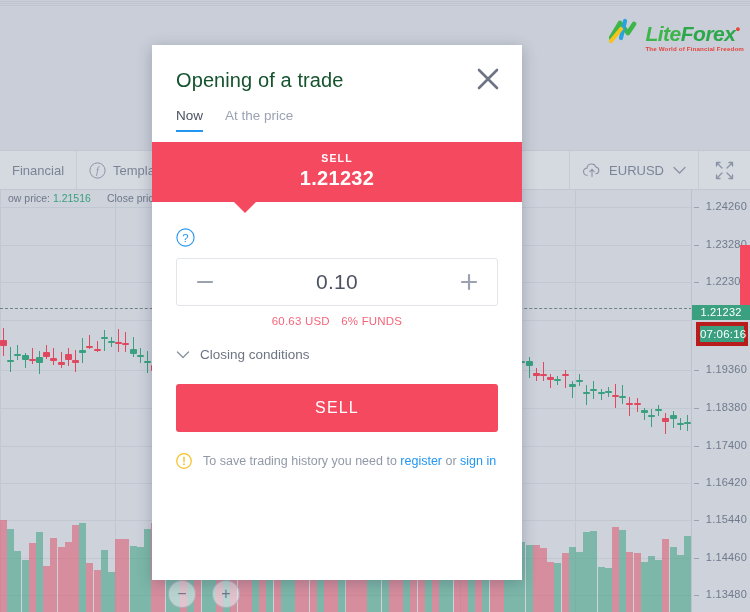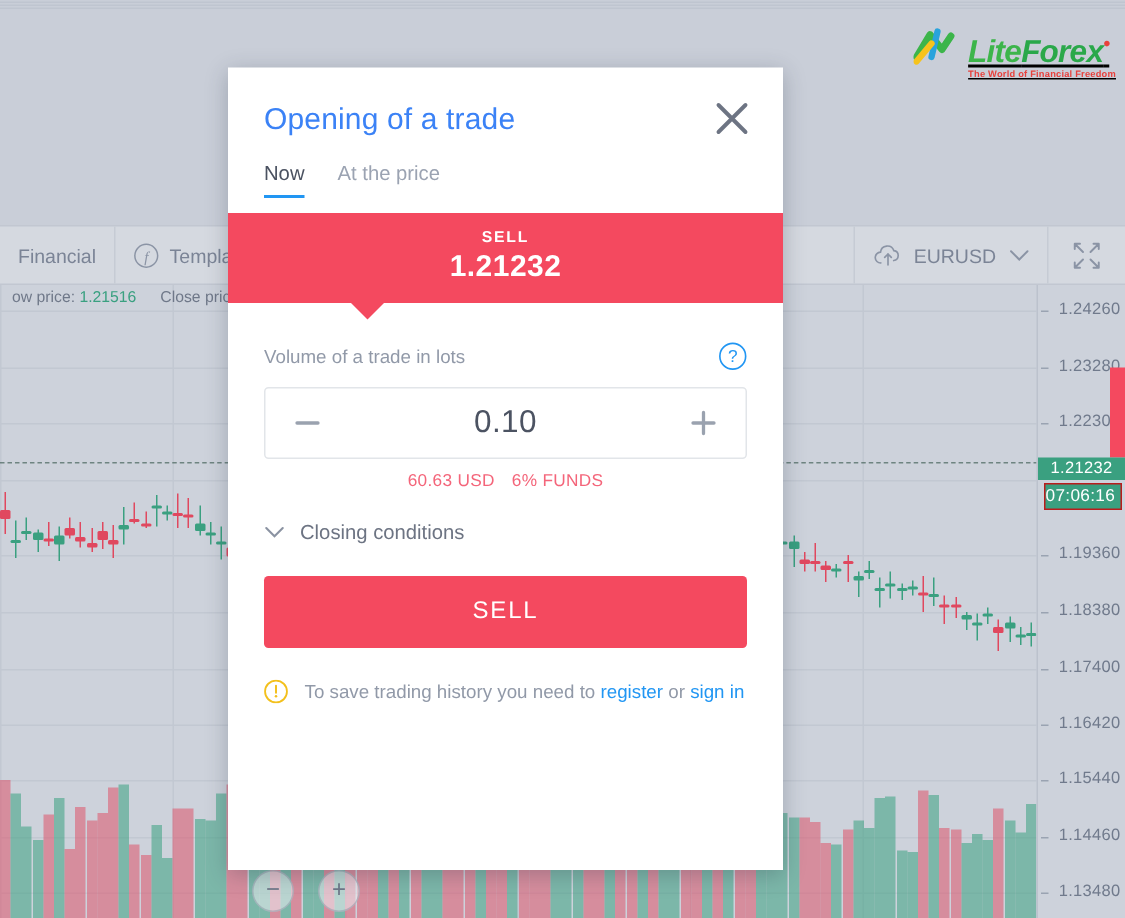--- a/index.html
+++ b/index.html
@@ -21,29 +21,29 @@
   .vbar{position:absolute;width:7px;bottom:0;border-radius:0;}
   #price-dashed{position:absolute;left:0;right:0;height:0;border-top:1px dashed #4f6b63;opacity:.75;}
 
   
   #price-axis{position:absolute;right:0;top:0;bottom:0;width:58px;background:#cdd2db;border-left:1px solid #bcc2cd;}
   .px-label{position:absolute;right:3px;font-size:11px;color:#707a8c;white-space:nowrap;letter-spacing:.2px;}
   .px-tick{position:absolute;left:2px;width:5px;height:1px;background:#9aa3b2;}
   #px-current{position:absolute;right:0;left:0;background:#3aa080;color:#fff;font-size:11px;
      text-align:center;line-height:15px;height:15px;letter-spacing:.2px;}
   #px-time{position:absolute;right:2px;left:4px;background:#3aa080;color:#fff;font-size:11.5px;
-     line-height:16px;height:16px;border:1px solid #b91c1c;letter-spacing:.2px;}
+     text-align:center;line-height:16px;height:16px;border:4px solid #b91c1c;letter-spacing:.2px;}
   #px-red-mark{position:absolute;right:0;width:10px;background:#f4495f;}
 
   
   #top-strip{position:absolute;left:0;top:0;right:0;height:6px;background:#c9ced8;}
   #top-strip .ln{position:absolute;left:0;right:0;height:1px;background:#bfc5d0;}
   #header-band{position:absolute;left:0;top:6px;right:0;height:44px;background:#c9ced8;}
 
-  #logo{position:absolute;right:6px;top:10px;height:40px;display:flex;align-items:flex-start;text-decoration:underline;}
+  #logo{position:absolute;right:6px;top:10px;height:40px;display:flex;align-items:flex-start;}
   #logo-mark{width:34px;height:28px;margin-right:2px;}
   #logo-text{display:flex;flex-direction:column;line-height:1;padding-top:6px;}
   #logo-word{font-size:21px;font-weight:bold;font-style:italic;letter-spacing:-.5px;}
   #logo-word .lite{color:#3cb54a;}
   #logo-word .forex{color:#2aa84a;}
   #logo-word .dot{color:#e8413c;font-size:13px;vertical-align:super;}
   #logo-tag{font-size:6.2px;color:#e8413c;letter-spacing:.15px;margin-top:2px;text-align:right;font-weight:bold;}
 
   
   #toolbar{position:absolute;left:0;top:150px;right:0;height:38px;background:#d5d9e0;
@@ -63,21 +63,21 @@
   
   #zoom-controls{position:absolute;left:168px;bottom:4px;display:flex;gap:16px;}
   .zoom-btn{width:26px;height:26px;border-radius:50%;background:rgba(236,239,243,.55);
     border:1px solid rgba(140,150,165,.5);color:#6e7789;display:flex;align-items:center;
     justify-content:center;font-size:16px;line-height:1;}
 
   
   #modal{position:absolute;left:152px;top:45px;width:370px;height:535px;background:#fff;
     box-shadow:0 3px 14px rgba(40,50,70,.28);overflow:hidden;}
   #modal-head{padding:24px 24px 0 24px;position:relative;}
-  #modal-title{font-size:20px;color:#3b82f6;font-weight:normal;letter-spacing:.1px;}
+  #modal-title{font-size:20px;color:#14532d;font-weight:normal;letter-spacing:.1px;}
   #close-btn{position:absolute;right:20px;top:20px;width:28px;height:28px;color:#6d7483;}
   #tabs{display:flex;gap:22px;padding:16px 24px 0 24px;}
   .tab{font-size:13.5px;color:#9ba3b2;padding-bottom:7px;}
   .tab.active{color:#4b5261;border-bottom:2px solid #2196f3;}
 
   #ba-row{display:flex;margin-top:10px;position:relative;}
   .ba{flex:1 1 50%;text-align:center;padding:10px 0 12px 0;}
   #ba-sell{background:#f4495f;color:#fff;}
   #ba-buy{background:#e9eaec;color:#9ba2ae;}
   .ba-label{font-size:10.5px;font-weight:bold;letter-spacing:1.2px;}
@@ -731,21 +731,20 @@
     <div class="ba" id="ba-sell">
       <div class="ba-label">SELL</div>
       <div class="ba-price">1.21232</div>
     </div>
     <div id="ba-arrow"></div>
   </div>
 
   <div id="modal-body">
 
     <div id="vol-label-row">
-      <div id="vol-label">Volume of a trade in lots</div>
       <div id="help-icon">
         <svg width="19" height="19" viewBox="0 0 19 19">
             <circle cx="9.5" cy="9.5" r="8.6" fill="none" stroke="#2196f3" stroke-width="1.1"></circle>
             <text x="9.5" y="13.6" font-size="11.5" fill="#2196f3" text-anchor="middle" font-family="Liberation Sans, sans-serif">?</text>
           </svg>
       </div>
     </div>
 
     <div id="stepper">
       <div class="step-btn">

